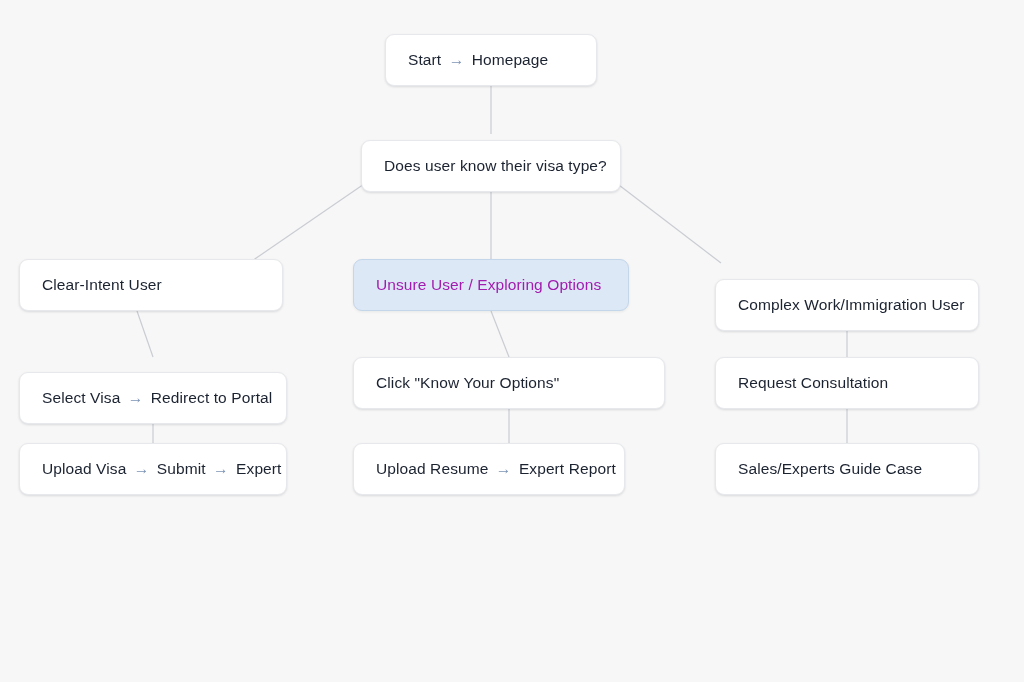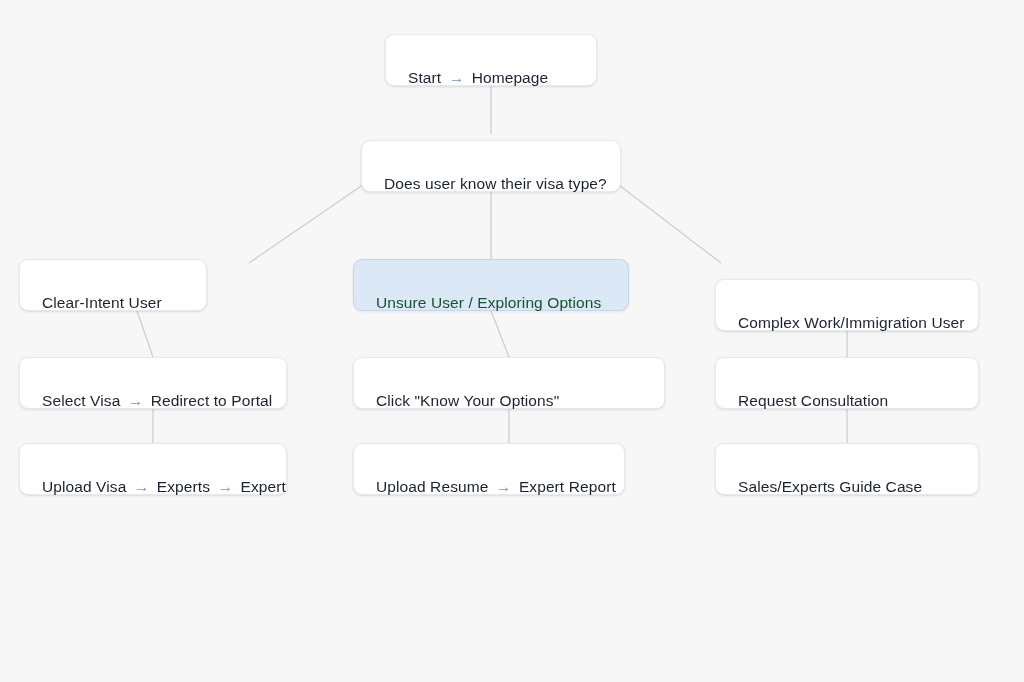--- a/index.html
+++ b/index.html
@@ -27,39 +27,39 @@
     pointer-events: none;
   }
   .node {
     position: absolute;
     box-sizing: border-box;
     background: #ffffff;
     border: 1px solid #e6e8ec;
     border-radius: 9px;
     box-shadow: 0 1px 3px rgba(16, 24, 40, 0.08), 0 1px 2px rgba(16, 24, 40, 0.05);
     display: flex;
-    align-items: flex-end;
+    align-items: center;
     height: 52px;
     padding: 0 22px;
     z-index: 2;
   }
   .node .label {
     font-size: 15.5px;
     color: #1b2230;
     letter-spacing: 0.1px;
     white-space: nowrap;
     line-height: 1;
   }
   .node.highlight {
     background: #dce8f6;
     border: 1px solid #c3d6ea;
     box-shadow: 0 1px 3px rgba(16, 24, 40, 0.07);
   }
   .node.highlight .label {
-    color: #14532d;
+    color: #a21caf;
   }
   .arrow-glyph {
     color: #7b93b5;
     padding: 0 3px;
     font-size: 15.5px;
   }
 </style>
 </head>
 <body>
 
@@ -77,34 +77,34 @@
       <line x1="847" y1="311" x2="847" y2="357" stroke="#c9ccd2" stroke-width="1.2"></line>
       <line x1="847" y1="409" x2="847" y2="443" stroke="#c9ccd2" stroke-width="1.2"></line>
     </svg>
 
 <div class="node" style="left: 385px; top: 34px; width: 212px; height: 52px;">
       <span class="label"><span>Start </span><span class="arrow-glyph">→</span><span> Homepage</span></span>
     </div>
     <div class="node" style="left: 361px; top: 140px; width: 260px; height: 52px;">
       <span class="label"><span>Does user know their visa type?</span></span>
     </div>
-    <div class="node" style="left: 19px; top: 259px; width: 188px; height: 52px;">
+    <div class="node" style="left: 19px; top: 259px; width: 264px; height: 52px;">
       <span class="label"><span>Clear-Intent User</span></span>
     </div>
     <div class="node highlight" style="left: 353px; top: 259px; width: 276px; height: 52px;">
       <span class="label"><span>Unsure User / Exploring Options</span></span>
     </div>
     <div class="node" style="left: 715px; top: 259px; width: 264px; height: 52px; margin-top: 20px;">
       <span class="label"><span>Complex Work/Immigration User</span></span>
     </div>
-    <div class="node" style="left: 19px; top: 357px; width: 268px; height: 52px;">
+    <div class="node" style="left: 19px; top: 372px; width: 268px; height: 52px;">
       <span class="label"><span>Select Visa </span><span class="arrow-glyph">→</span><span> Redirect to Portal</span></span>
     </div>
     <div class="node" style="left: 19px; top: 443px; width: 268px; height: 52px;">
-      <span class="label"><span>Upload Visa </span><span class="arrow-glyph">→</span><span> Experts </span><span class="arrow-glyph">→</span><span> Expert</span></span>
+      <span class="label"><span>Upload Visa </span><span class="arrow-glyph">→</span><span> Submit </span><span class="arrow-glyph">→</span><span> Expert</span></span>
     </div>
     <div class="node" style="left: 353px; top: 357px; width: 312px; height: 52px;">
       <span class="label"><span>Click "Know Your Options"</span></span>
     </div>
     <div class="node" style="left: 353px; top: 443px; width: 272px; height: 52px;">
       <span class="label"><span>Upload Resume </span><span class="arrow-glyph">→</span><span> Expert Report</span></span>
     </div>
     <div class="node" style="left: 715px; top: 443px; width: 264px; height: 52px;">
       <span class="label"><span>Sales/Experts Guide Case</span></span>
     </div>

